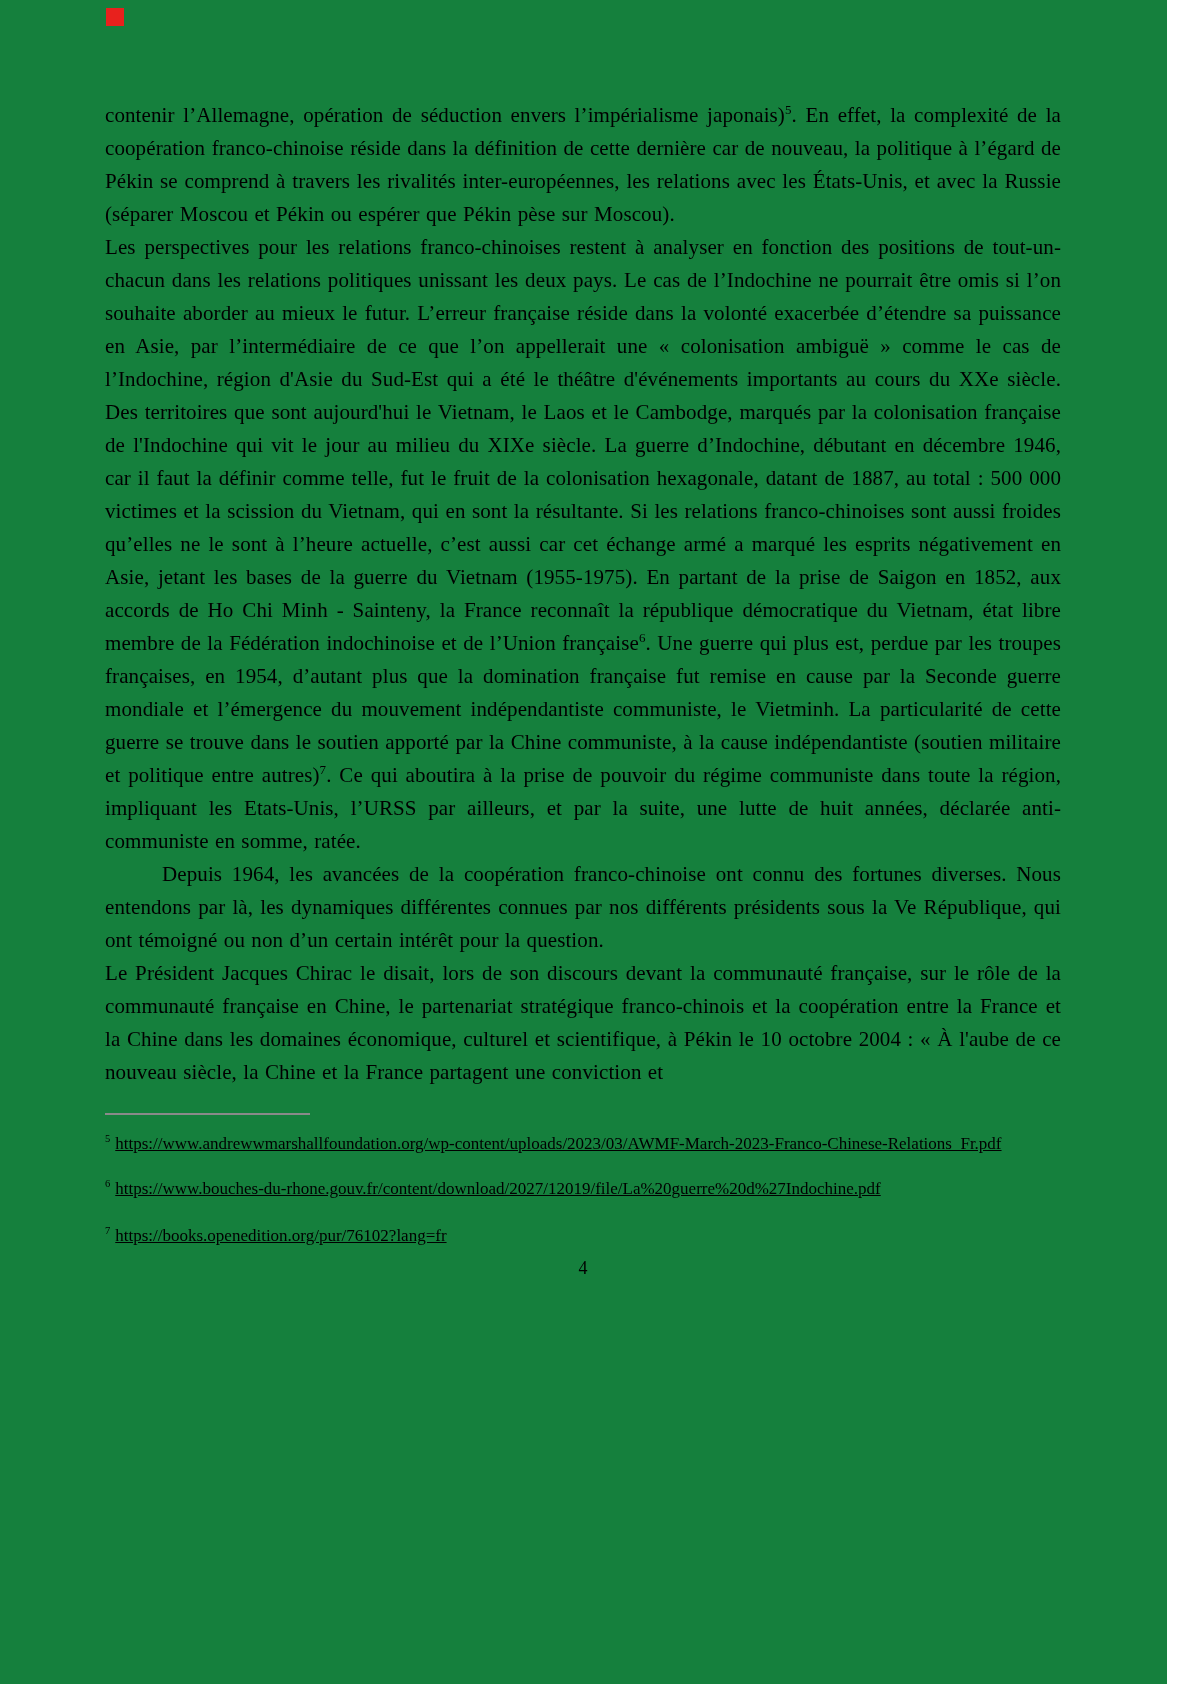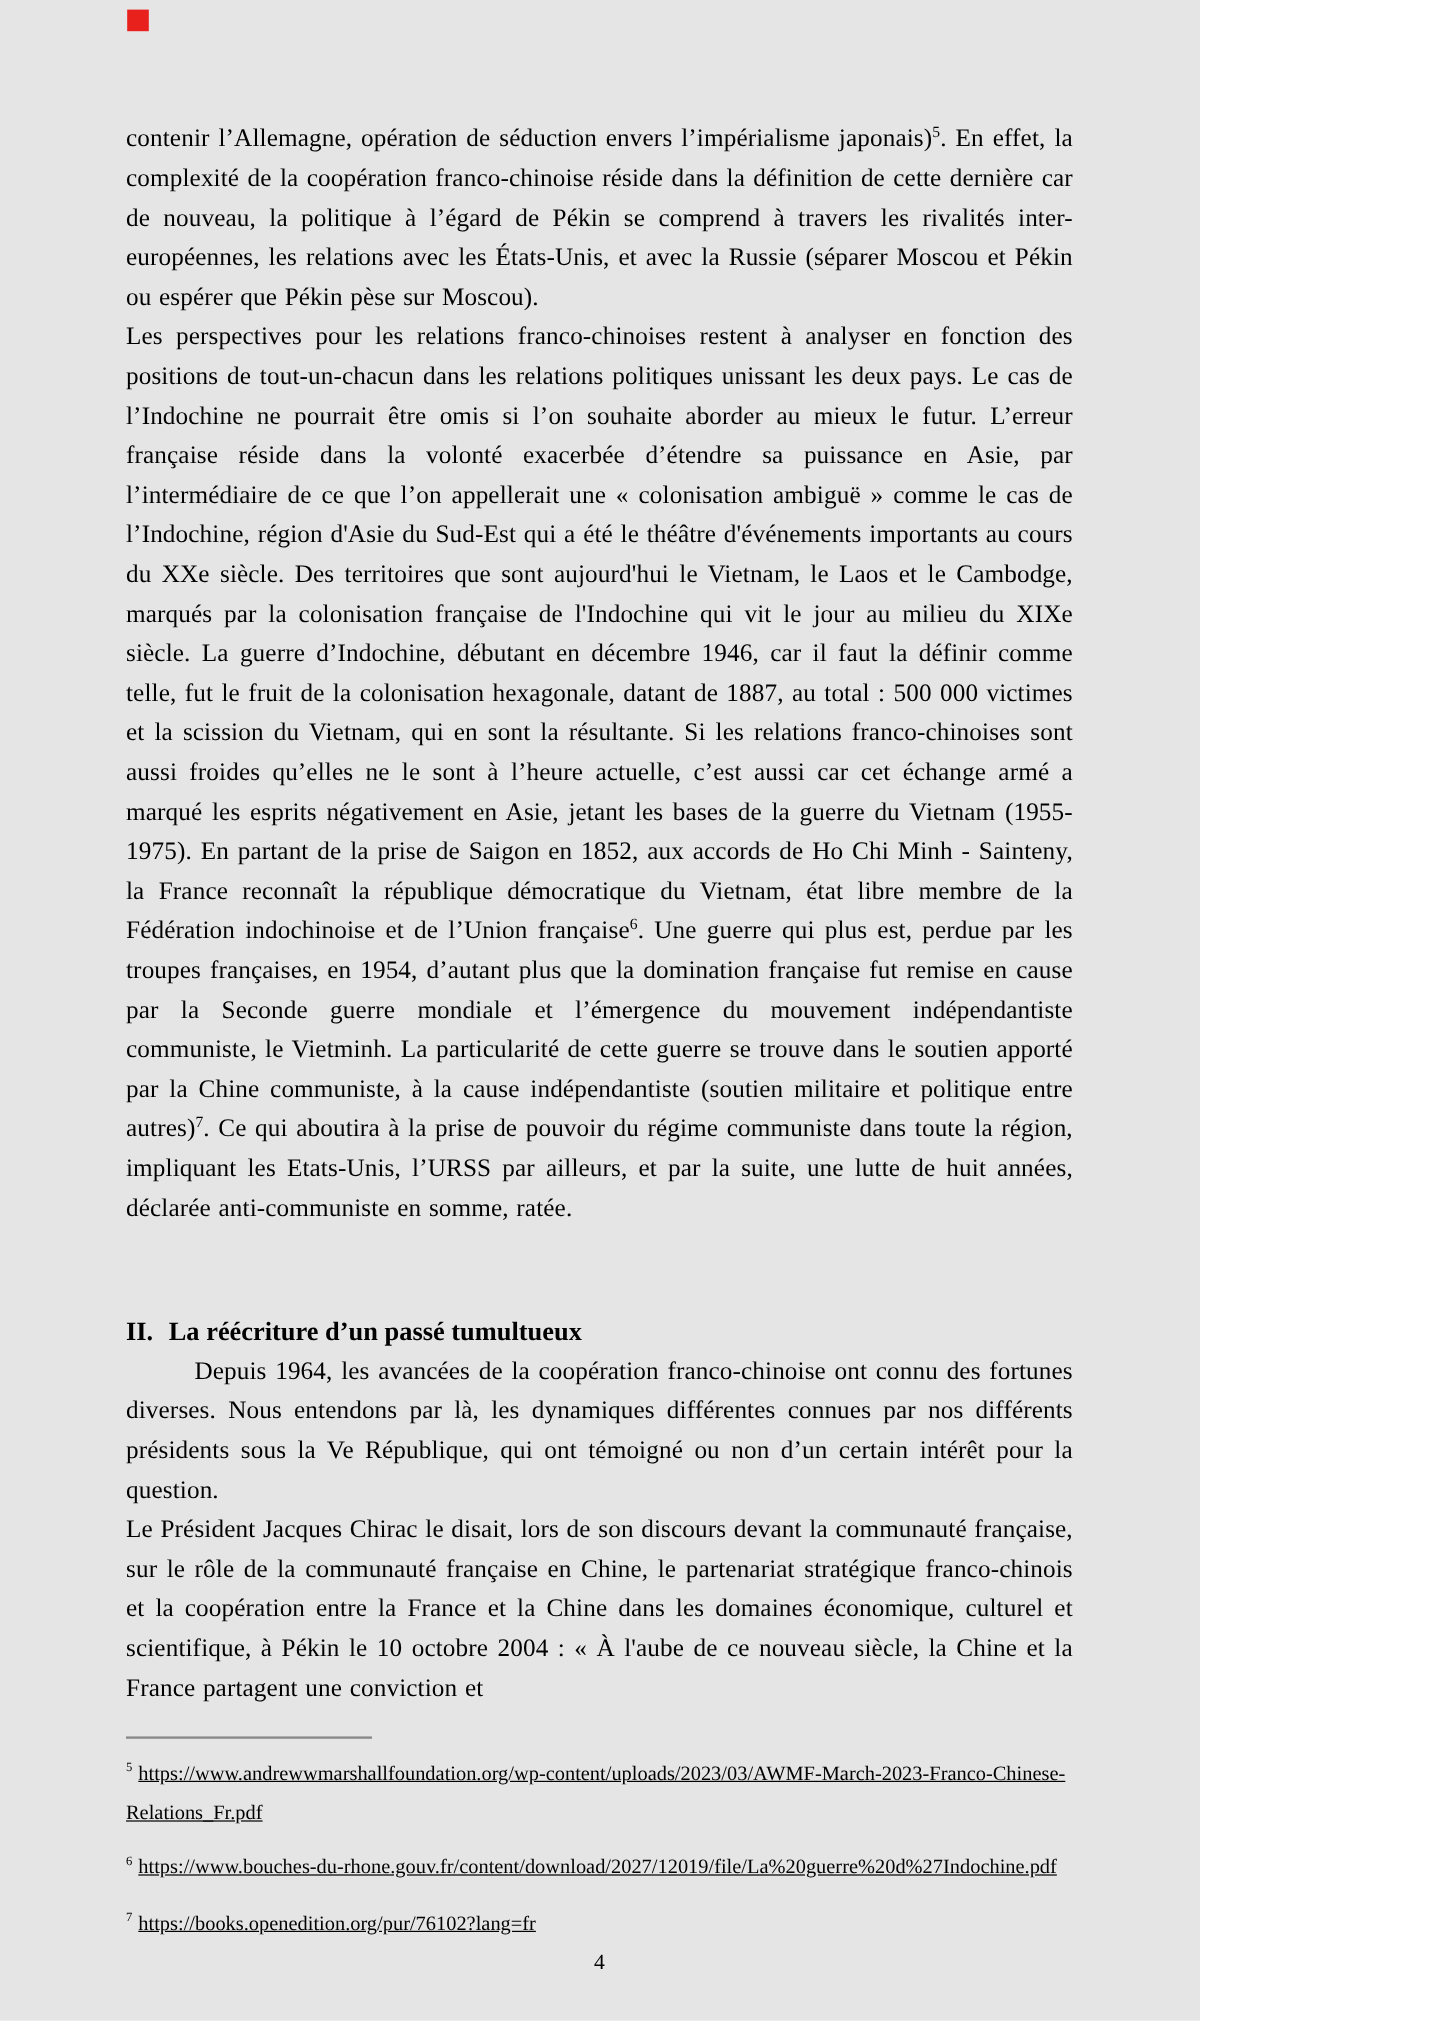--- a/index.html
+++ b/index.html
@@ -1,20 +1,20 @@
 <!DOCTYPE html>
 <html lang="fr"><head>
 <meta charset="utf-8">
 <style>
   html, body { margin: 0; padding: 0; background: #ffffff; }
   .page {
     position: relative;
-    width: 1000px;
+    width: 1167px;
     height: 1684px;
-    background: #e5e5e5;
+    background: #15803d;
     box-sizing: border-box;
     padding: 99px 106px 0 105px;
     font-family: "Liberation Serif", "DejaVu Serif", serif;
     color: #000000;
     overflow: hidden;
   }
   .red-marker {
     position: absolute;
     left: 106px;
     top: 8px;
@@ -86,21 +86,20 @@
 <body>
 
 <div class="page">
 
   <div class="red-marker"></div>
 
   <p class="body-par"><span>contenir l’Allemagne, opération de séduction envers l’impérialisme japonais)</span><sup>5</sup><span>. En effet, la complexité de la coopération franco-chinoise réside dans la définition de cette dernière car de nouveau, la politique à l’égard de Pékin se comprend à travers les rivalités inter-européennes, les relations avec les États-Unis, et avec la Russie (séparer Moscou et Pékin ou espérer que Pékin pèse sur Moscou).</span></p>
 
   <p class="body-par"><span>Les perspectives pour les relations franco-chinoises restent à analyser en fonction des positions de tout-un-chacun dans les relations politiques unissant les deux pays. Le cas de l’Indochine ne pourrait être omis si l’on souhaite aborder au mieux le futur. L’erreur française réside dans la volonté exacerbée d’étendre sa puissance en Asie, par l’intermédiaire de ce que l’on appellerait une « colonisation ambiguë » comme le cas de l’Indochine, région d'Asie du Sud-Est qui a été le théâtre d'événements importants au cours du XXe siècle. Des territoires que sont aujourd'hui le Vietnam, le Laos et le Cambodge, marqués par la colonisation française de l'Indochine qui vit le jour au milieu du XIXe siècle. La guerre d’Indochine, débutant en décembre 1946, car il faut la définir comme telle, fut le fruit de la colonisation hexagonale, datant de 1887, au total : 500 000 victimes et la scission du Vietnam, qui en sont la résultante. Si les relations franco-chinoises sont aussi froides qu’elles ne le sont à l’heure actuelle, c’est aussi car cet échange armé a marqué les esprits négativement en Asie, jetant les bases de la guerre du Vietnam (1955-1975). En partant de la prise de Saigon en 1852, aux accords de Ho Chi Minh - Sainteny, la France reconnaît la république démocratique du Vietnam, état libre membre de la Fédération indochinoise et de l’Union française</span><sup>6</sup><span>. Une guerre qui plus est, perdue par les troupes françaises, en 1954, d’autant plus que la domination française fut remise en cause par la Seconde guerre mondiale et l’émergence du mouvement indépendantiste communiste, le Vietminh. La particularité de cette guerre se trouve dans le soutien apporté par la Chine communiste, à la cause indépendantiste (soutien militaire et politique entre autres)</span><sup>7</sup><span>. Ce qui aboutira à la prise de pouvoir du régime communiste dans toute la région, impliquant les Etats-Unis, l’URSS par ailleurs, et par la suite, une lutte de huit années, déclarée anti-communiste en somme, ratée.</span></p>
 
-  <h2 class="section-heading"><span class="h-num">II.</span><span>La réécriture d’un passé tumultueux</span></h2>
 
 
   <p class="body-par par-indent p3">Depuis 1964, les avancées de la coopération franco-chinoise ont connu des fortunes diverses. Nous entendons par là, les dynamiques différentes connues par nos différents présidents sous la Ve République, qui ont témoigné ou non d’un certain intérêt pour la question.</p>
 
   <p class="body-par">Le Président Jacques Chirac le disait, lors de son discours devant la communauté française, sur le rôle de la communauté française en Chine, le partenariat stratégique franco-chinois et la coopération entre la France et la Chine dans les domaines économique, culturel et scientifique, à Pékin le 10 octobre 2004 : « À l'aube de ce nouveau siècle, la Chine et la France partagent une conviction et</p>
 
   <div class="fn-separator"></div>
 
   <p class="fn fn-5"><sup>5</sup><a>https://www.andrewwmarshallfoundation.org/wp-content/uploads/2023/03/AWMF-March-2023-Franco-Chinese-Relations_Fr.pdf</a></p>
 

